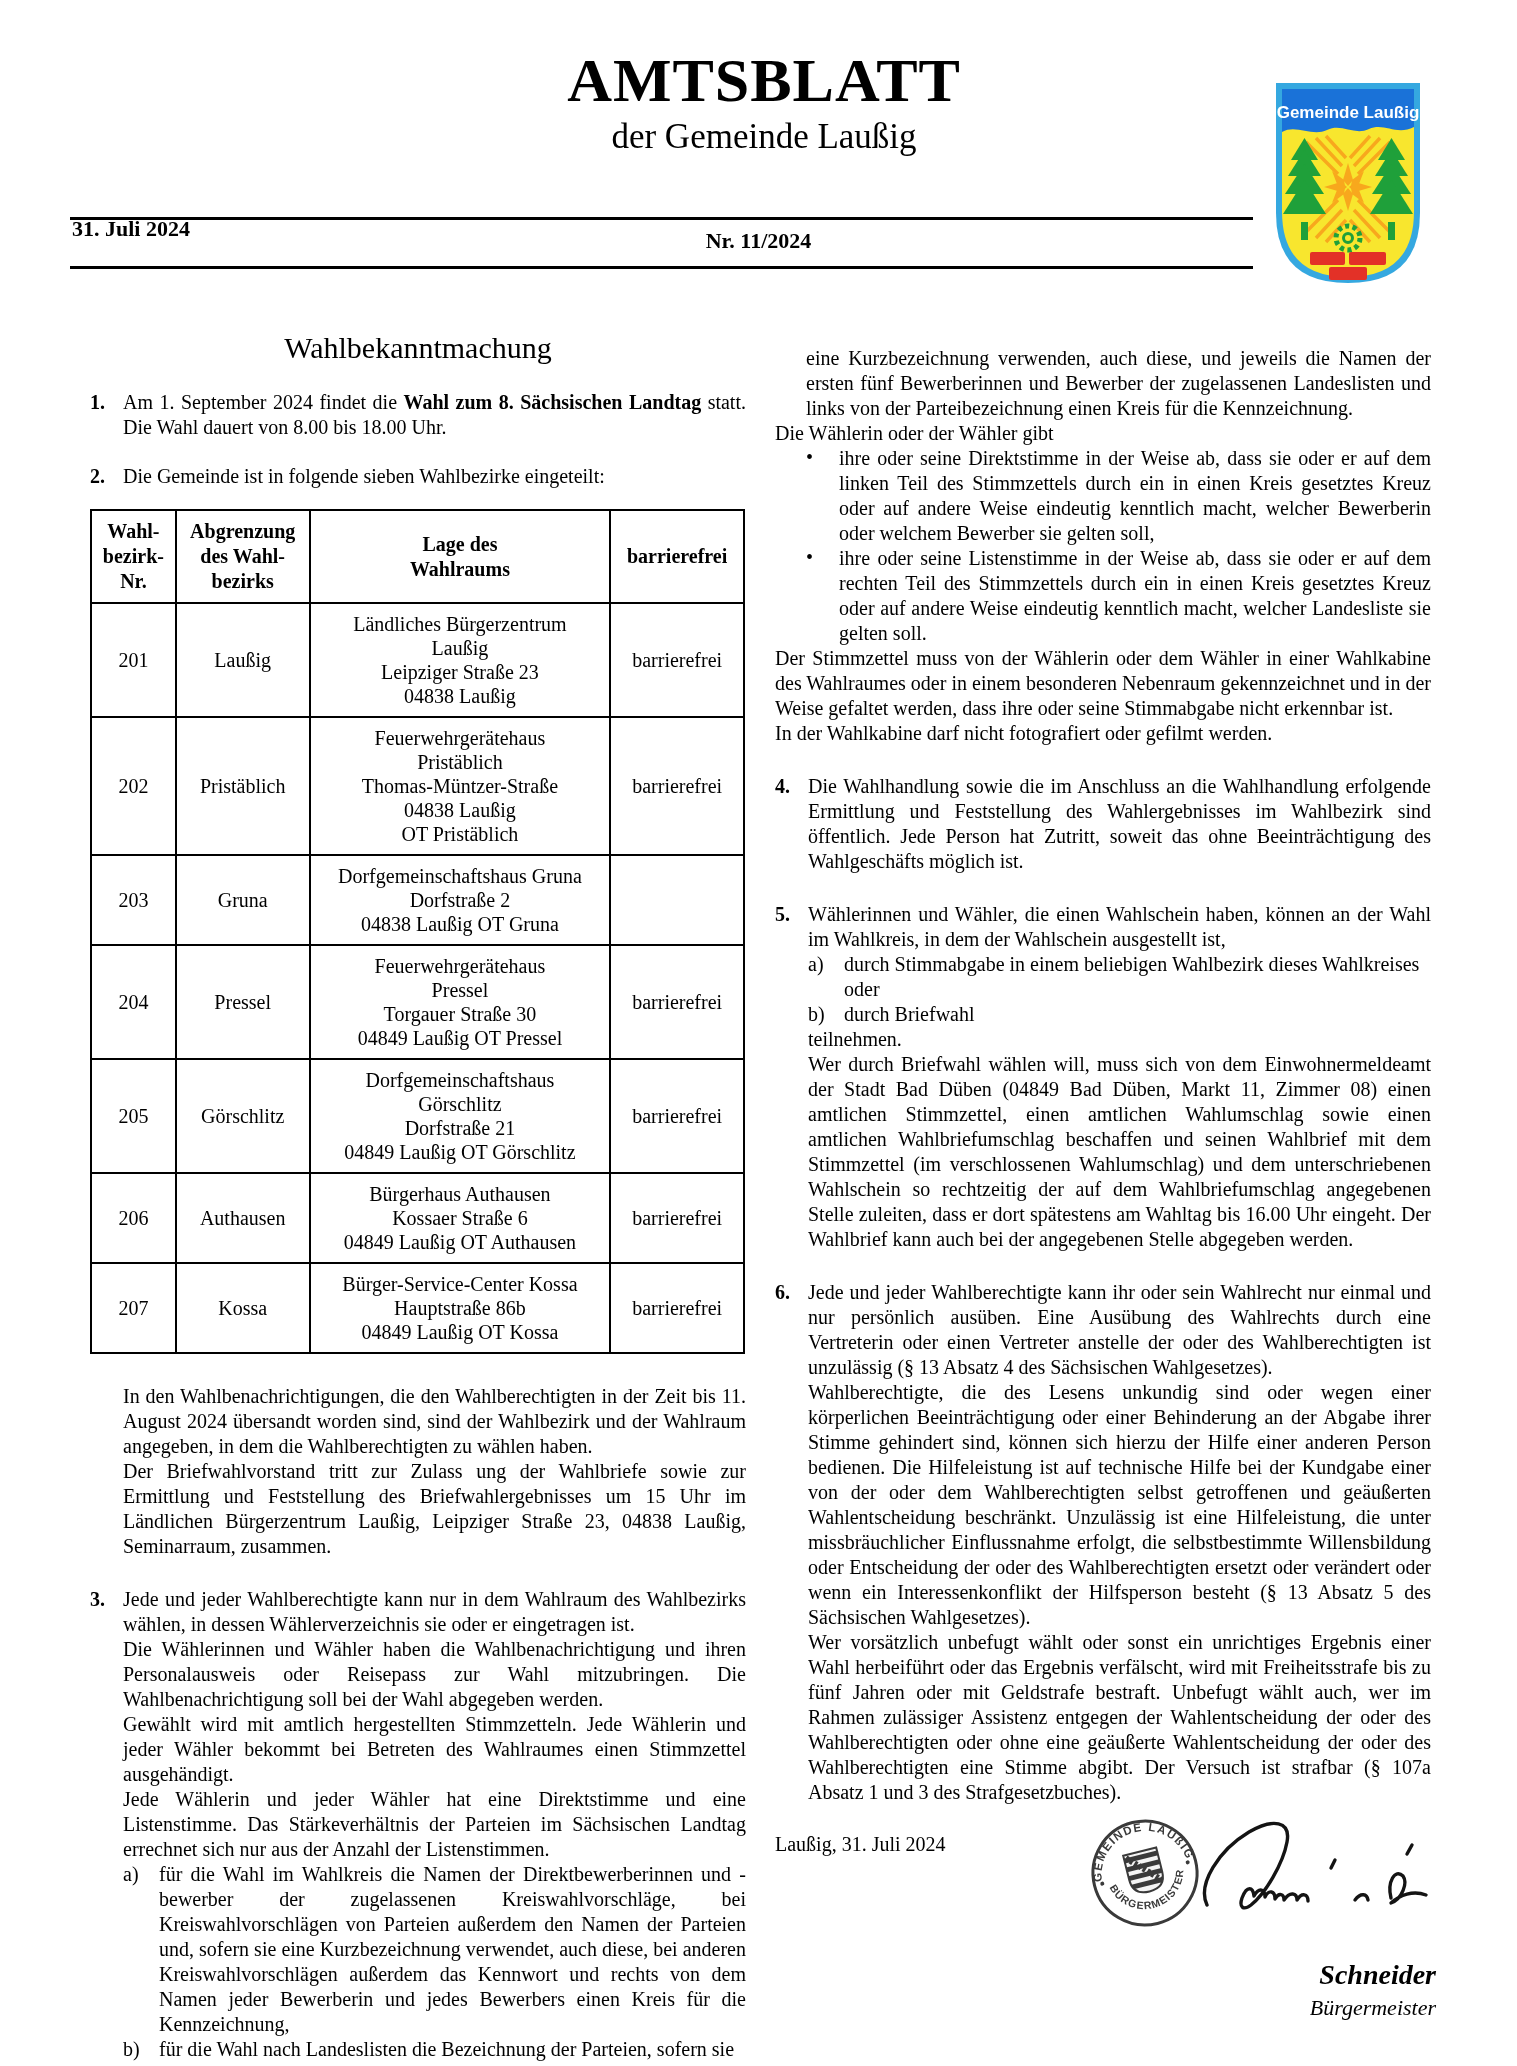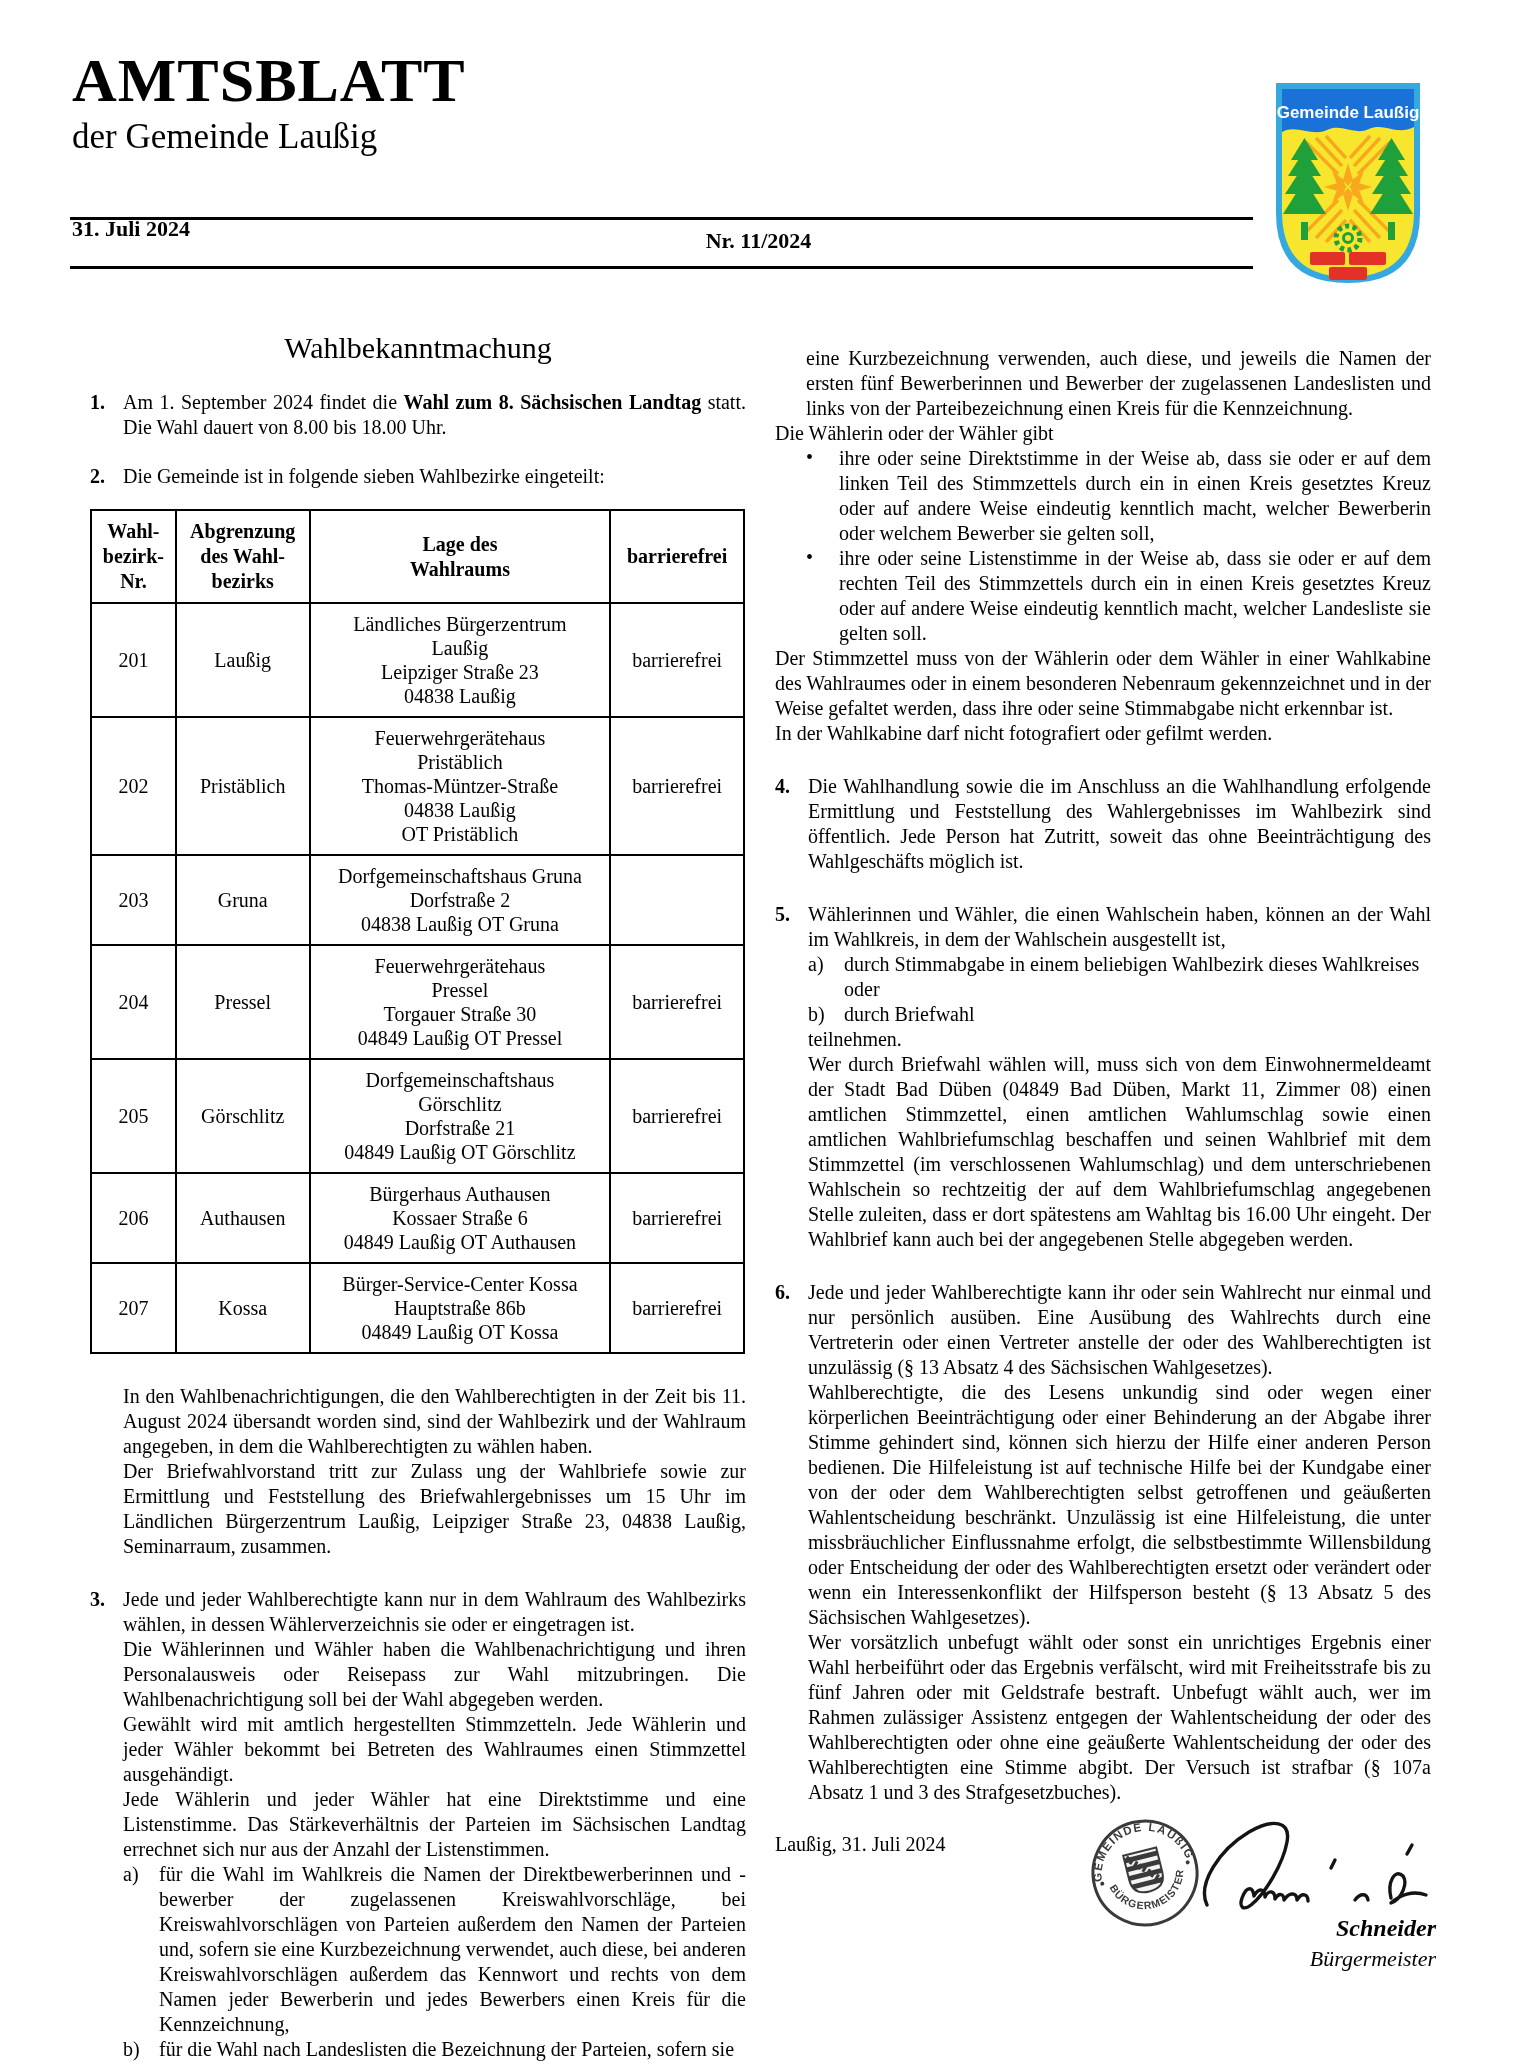--- a/index.html
+++ b/index.html
@@ -1,20 +1,20 @@
 <!DOCTYPE html>
 <html><head>
 <meta charset="utf-8">
 <style>
   html,body{margin:0;padding:0;background:#fff;}
   body{width:1517px;height:2066px;position:relative;font-family:"Liberation Serif",serif;color:#000;}
   .page{position:absolute;inset:0;background:#fff;overflow:hidden;}
 
   
-  .masthead{position:absolute;left:72px;top:48px;width:1360px;}
+  .masthead{position:absolute;left:84px;top:48px;width:1360px;text-align:center;}
   .title{font-size:62px;font-weight:bold;letter-spacing:1px;line-height:1.05;}
   .subtitle{font-size:35px;font-weight:normal;margin-top:4px;}
   .rule{position:absolute;left:70px;width:1183px;height:3px;background:#000;}
   .rule1{top:217px;}
   .rule2{top:266px;}
   .dateline-date{position:absolute;left:72px;top:216px;font-size:22px;font-weight:bold;}
   .dateline-nr{position:absolute;left:0;top:228px;width:1517px;text-align:center;font-size:22px;font-weight:bold;}
   .crest{position:absolute;left:1272px;top:80px;}
 
   
@@ -42,21 +42,21 @@
   table.districts td{padding:8px 8px;vertical-align:middle;}
   td.c{text-align:center;margin-left:12px;}
   td.loc{white-space:pre-line;text-align:left;}
   col.w1{width:85px;} col.w2{width:134px;} col.w3{width:302px;} col.w4{width:134px;}
 
   
   .place-date{position:absolute;left:775px;top:1833px;font-size:20px;}
   .seal{position:absolute;left:1090px;top:1818px;transform:rotate(-14deg);}
   .signature{position:absolute;left:1195px;top:1812px;}
   .sig-names{position:absolute;left:1180px;top:1915px;width:256px;text-align:right;}
-  .sig-name{font-size:24px;font-weight:bold;font-style:italic;}
+  .sig-name{font-size:28px;font-weight:bold;font-style:italic;margin-top:44px;}
   .sig-title{font-size:22px;font-style:italic;margin-top:4px;}
 </style>
 </head>
 <body>
 
 <div class="page">
 
   <div class="masthead">
     <div class="title">AMTSBLATT</div>
     <div class="subtitle">der Gemeinde Laußig</div>

